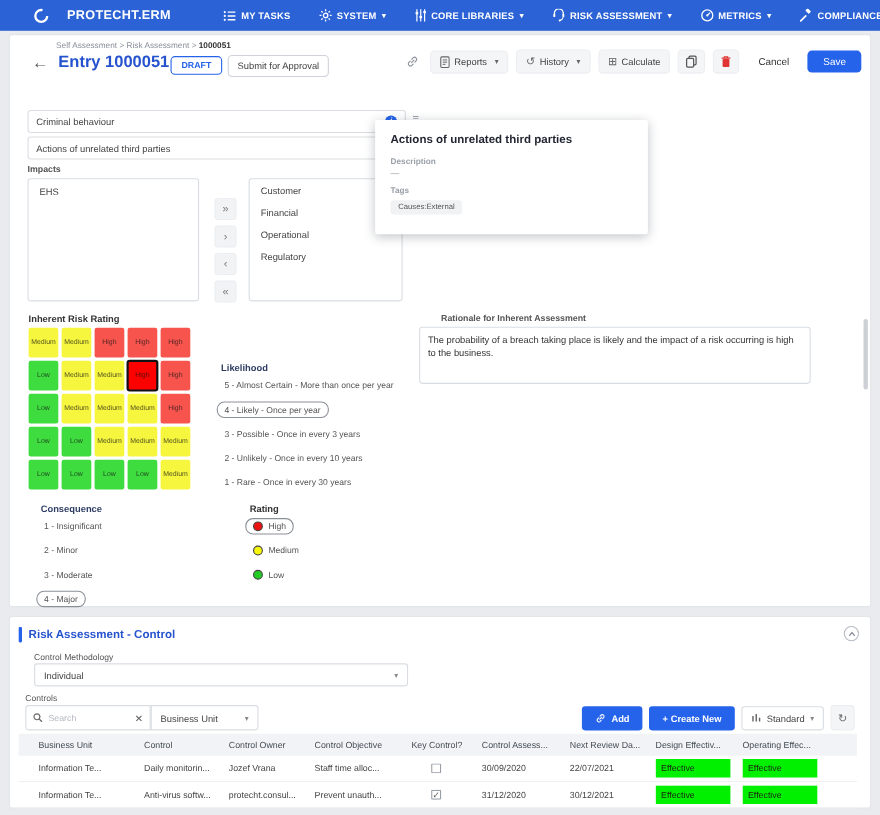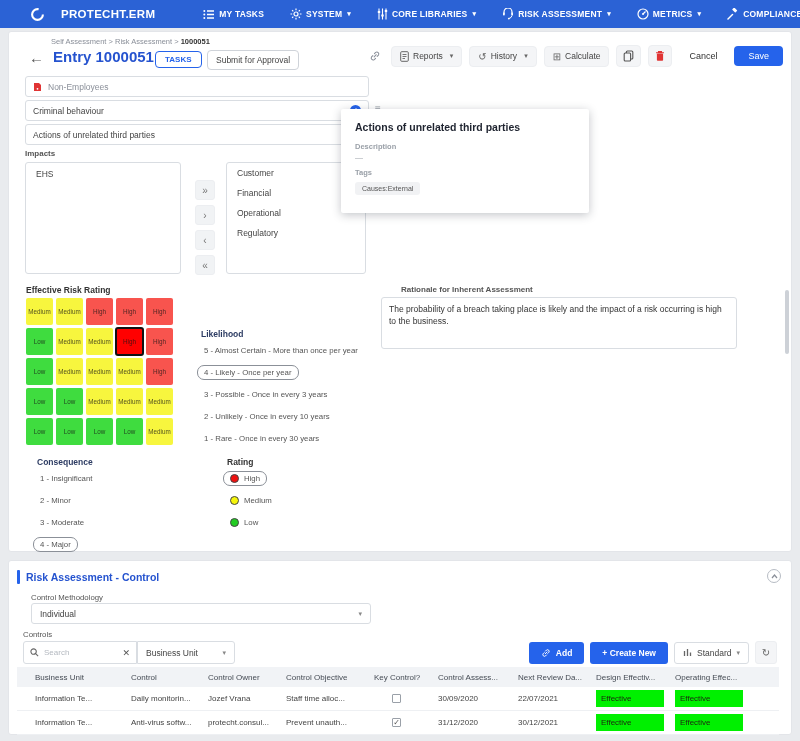--- a/index.html
+++ b/index.html
@@ -218,21 +218,21 @@
 
 <div class="card" id="card1">
 
   <div class="breadcrumb">
     <span>Self Assessment</span> &gt;
     <span>Risk Assessment</span> &gt;
     <b>1000051</b>
   </div>
   <div class="back-arrow">←</div>
   <div class="entry-title">Entry 1000051</div>
-  <div class="badge-draft">TASKS</div>
+  <div class="badge-draft">DRAFT</div>
   <button class="btn-submit">Submit for Approval</button>
 
   <div class="hdr-toolbar">
     <span style="margin-right:3px;">
       <svg width="12" height="12" viewBox="0 0 14 14">
           <path d="M6 8 L8.5 5.5 M4.5 6.5 L3 8 a2.3 2.3 0 0 0 3.2 3.2 L7.7 9.7 M6.3 4.3 L7.8 2.8 A2.3 2.3 0 0 1 11 6 L9.5 7.5" fill="none" stroke="#8a8f99" stroke-width="1.2" stroke-linecap="round"></path>
         </svg>
     </span>
     <button class="tool-btn">
       <span>
@@ -262,29 +262,20 @@
     <button class="tool-btn icon-only">
       <svg width="10" height="12" viewBox="0 0 10 12">
           <path d="M1 2.8 h8 M3.5 2.8 V1.6 h3 v1.2" fill="none" stroke="#e03434" stroke-width="1.1"></path>
           <rect x="1.9" y="3.6" width="6.2" height="7.2" rx="0.8" fill="#e03434"></rect>
         </svg>
     </button>
     <button class="btn-cancel">Cancel</button>
     <button class="btn-save">Save</button>
   </div>
 
-  <div class="field-box" id="field1">
-    <span>
-      <svg width="9" height="10" viewBox="0 0 9 10">
-          <path d="M1 1 h5 l2 2 v6 h-7 Z" fill="#e03434"></path>
-          <circle cx="4.5" cy="6.8" r="0.9" fill="#fff"></circle>
-        </svg>
-    </span>
-    <span>Non-Employees</span>
-  </div>
   <div class="field-box" id="field2">
     <span>Criminal behaviour</span>
     <span class="info-dot">i</span>
   </div>
   <div class="menu-glyph">≡</div>
   <div class="field-box" id="field3">
     <span>Actions of unrelated third parties</span>
   </div>
 
   <div class="tooltip">
@@ -305,21 +296,21 @@
     <div class="imp-btn">‹</div>
     <div class="imp-btn">«</div>
   </div>
   <div class="imp-box" id="impRight">
       <div class="imp-item">Customer</div>
       <div class="imp-item">Financial</div>
       <div class="imp-item">Operational</div>
       <div class="imp-item">Regulatory</div>
     </div>
 
-  <div class="sec-label" style="left:17px; top:253px; font-size:8.5px; color:#333;">Effective Risk Rating</div>
+  <div class="sec-label" style="left:17px; top:253px; font-size:8.5px; color:#333;">Inherent Risk Rating</div>
   <div class="matrix" id="matrixGrid">
       <div class="mcell" style="background: rgb(247, 246, 62);">Medium</div>
       <div class="mcell" style="background: rgb(247, 246, 62);">Medium</div>
       <div class="mcell" style="background: rgb(248, 84, 78);">High</div>
       <div class="mcell" style="background: rgb(248, 84, 78);">High</div>
       <div class="mcell" style="background: rgb(248, 84, 78);">High</div>
       <div class="mcell" style="background: rgb(63, 220, 63);">Low</div>
       <div class="mcell" style="background: rgb(247, 246, 62);">Medium</div>
       <div class="mcell" style="background: rgb(247, 246, 62);">Medium</div>
       <div class="mcell sel" style="background: rgb(255, 0, 0);">High</div>

